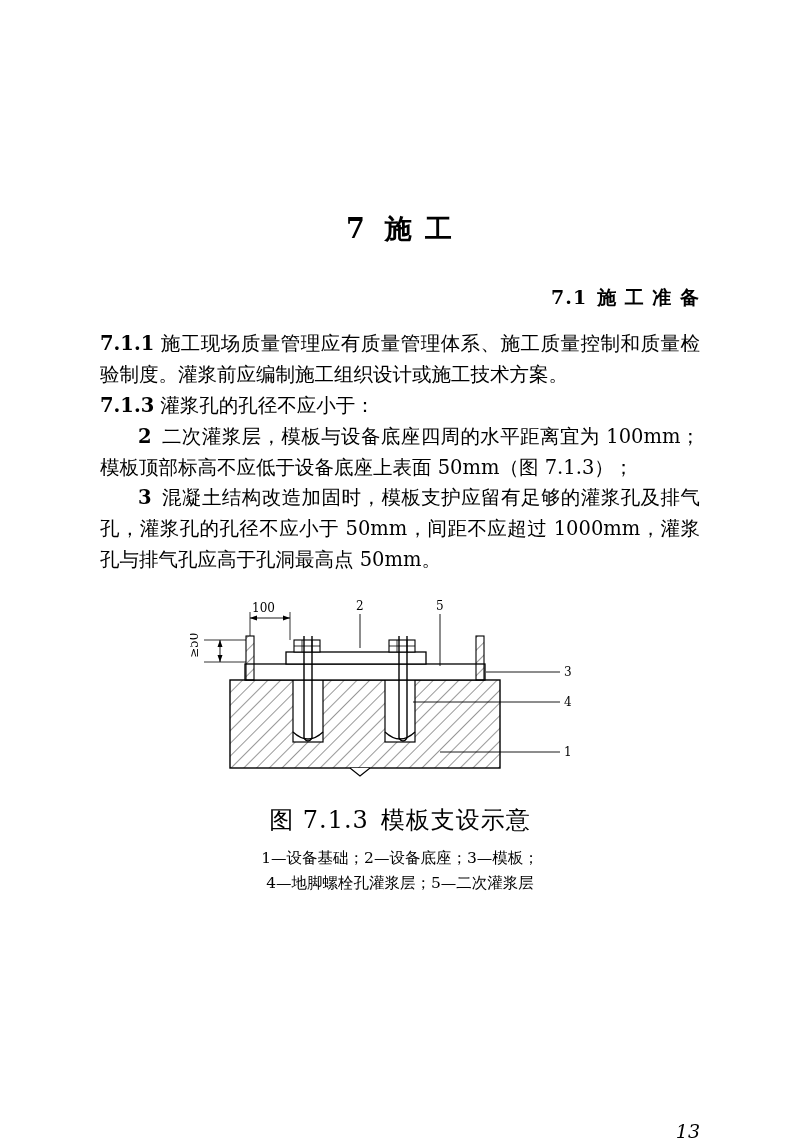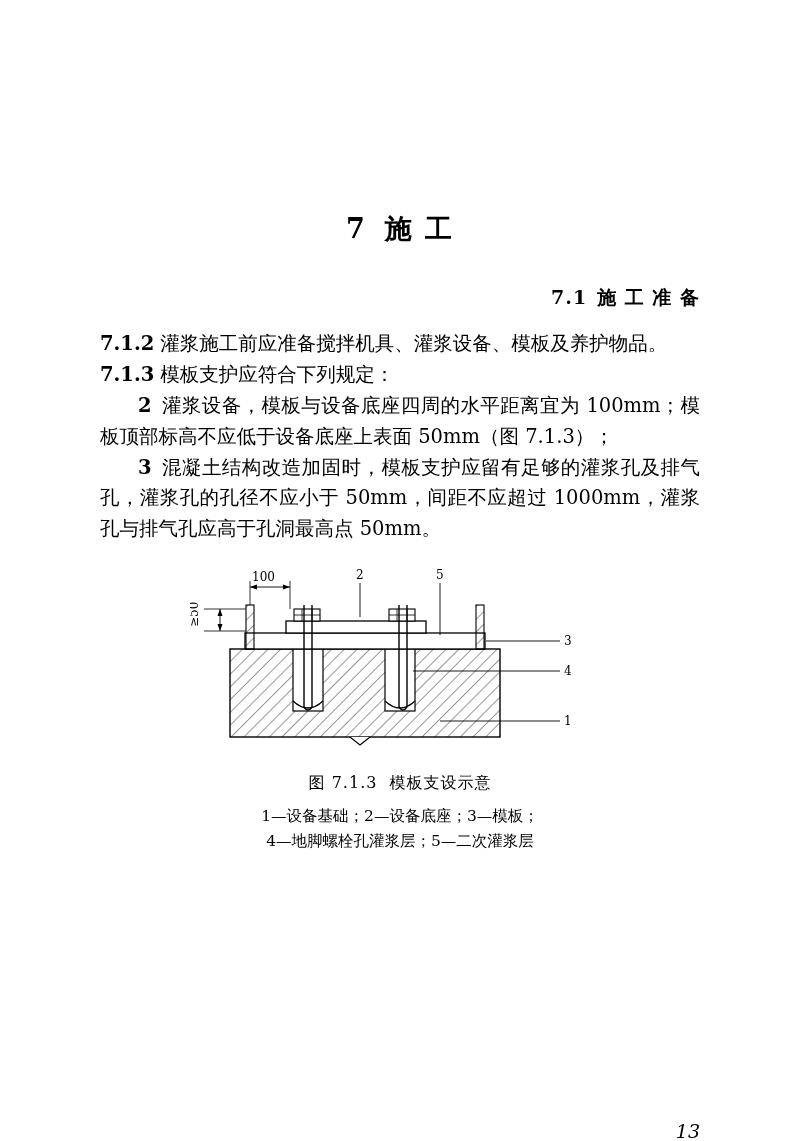--- a/index.html
+++ b/index.html
@@ -59,21 +59,21 @@
   .lbl-num {
     font-weight: bold;
     margin-right: 10px;
   }
   .fig-wrap {
     margin-top: 16px;
     text-align: center;
   }
   .fig-caption {
     text-align: center;
-    font-size: 16px;
+    font-size: 24px;
     margin-top: 12px;
     letter-spacing: 1px;
   }
   .fig-caption .sp { display: inline-block; width: 12px; }
   .fig-legend {
     font-size: 15.5px;
     margin-top: 10px;
     line-height: 1.6;
   }
   .page-number {
@@ -92,32 +92,32 @@
 <div class="page">
 
   <h1 class="chapter-title">
     <span class="num">7</span><span>施    工</span>
   </h1>
 
   <h2 class="section-title">
     <span>7.1</span><span class="sp"></span><span>施 工 准 备</span>
   </h2>
 
-
   <p class="body indent1">
-    <span class="lbl">7.1.2</span><span>灌浆施工前应准备搅拌机具、灌浆设备、模板及养护物品。</span>
-  </p>
+    <span class="lbl">7.1.1</span><span>施工现场质量管理应有质量管理体系、施工质量控制和质量检验制度。灌浆前应编制施工组织设计或施工技术方案。</span>
+  </p>
+
 
   <p class="body indent1">
-    <span class="lbl">7.1.3</span><span>模板支护应符合下列规定：</span>
+    <span class="lbl">7.1.3</span><span>灌浆孔的孔径不应小于：</span>
   </p>
 
 
   <p class="body indent2">
-    <span class="lbl-num">2</span><span>灌浆设备，模板与设备底座四周的水平距离宜为 100mm；模板顶部标高不应低于设备底座上表面 50mm（图 7.1.3）；</span>
+    <span class="lbl-num">2</span><span>二次灌浆层，模板与设备底座四周的水平距离宜为 100mm；模板顶部标高不应低于设备底座上表面 50mm（图 7.1.3）；</span>
   </p>
 
   <p class="body indent2">
     <span class="lbl-num">3</span><span>混凝土结构改造加固时，模板支护应留有足够的灌浆孔及排气孔，灌浆孔的孔径不应小于 50mm，间距不应超过 1000mm，灌浆孔与排气孔应高于孔洞最高点 50mm。</span>
   </p>
 
   <div class="fig-wrap">
     <svg width="420" height="200" viewBox="0 0 420 200">
       <defs>
         <pattern id="hatch" width="9" height="9" patternUnits="userSpaceOnUse" patternTransform="rotate(45)">

